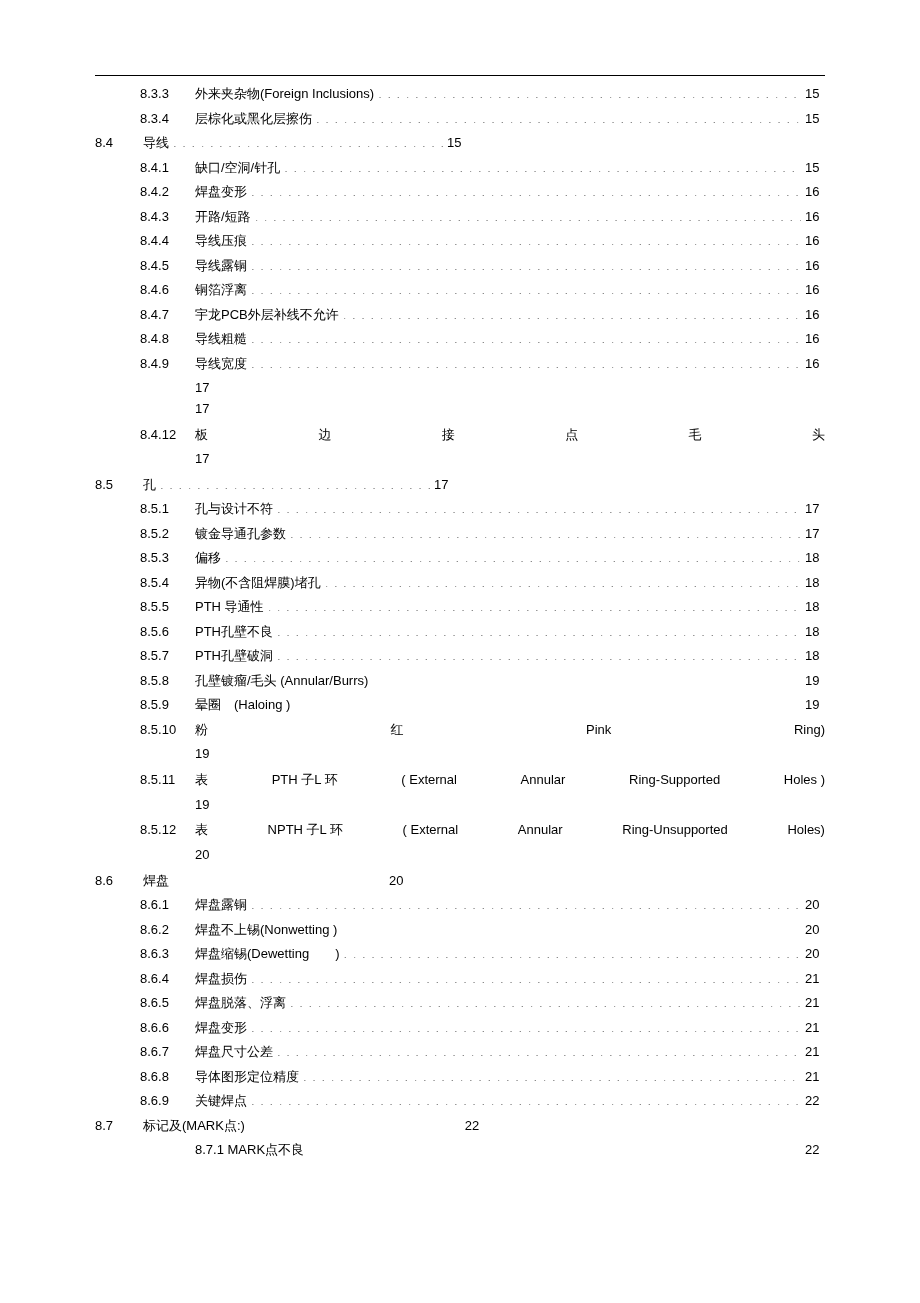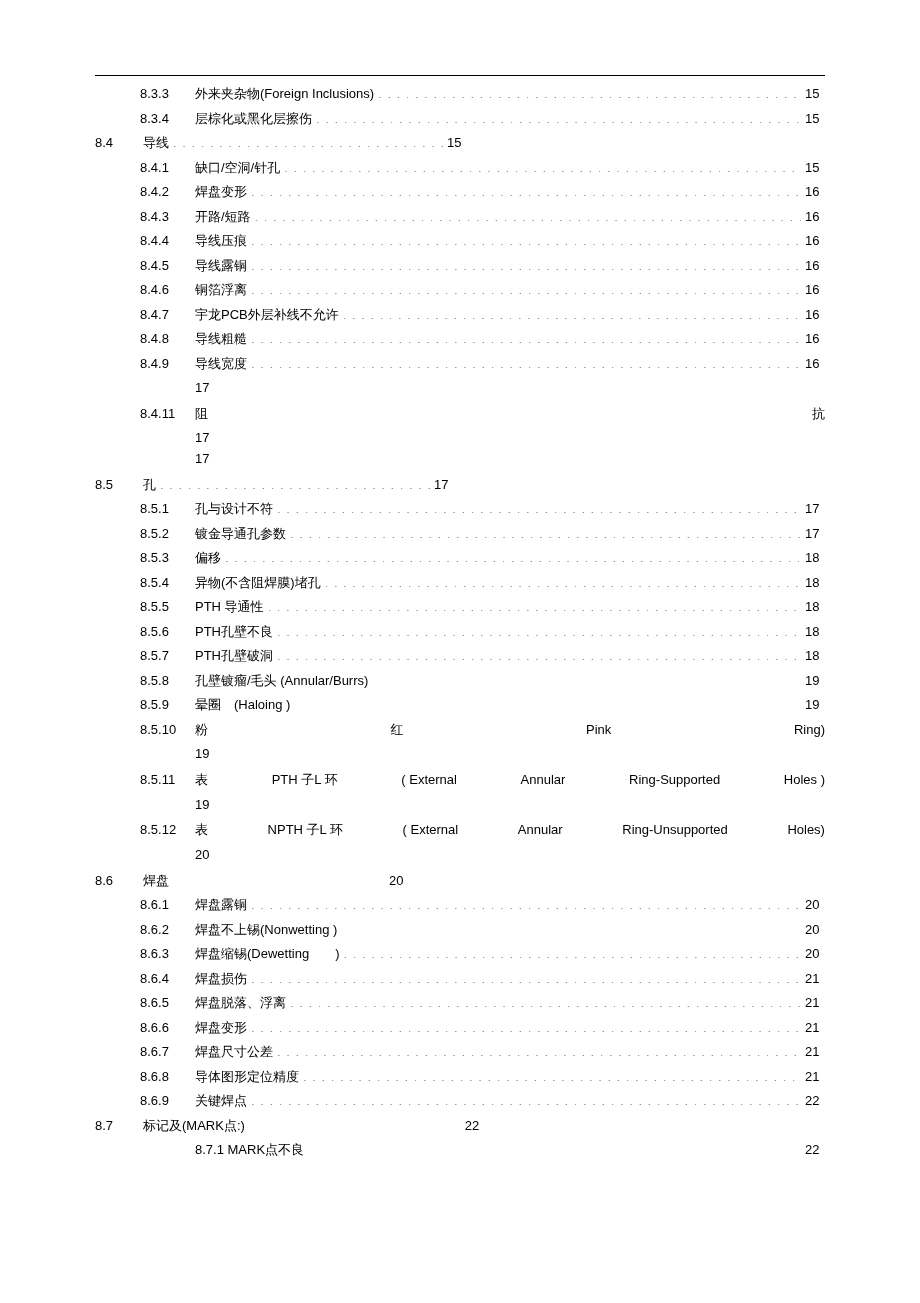--- a/index.html
+++ b/index.html
@@ -151,28 +151,32 @@
       <span class="leader"></span>
       <span class="pg">16</span>
     </div>
     <div class="entry">
       <span class="num num-sub">8.4.9</span>
       <span class="txt">导线宽度</span>
       <span class="leader"></span>
       <span class="pg">16</span>
     </div>
     <div class="wrap-line2">17</div>
+    <div class="wrap-line2">17</div>
     <div class="sec-just">
-      <span class="num num-sub">8.4.11</span>
+      <span class="num num-sub">8.4.12</span>
       <span class="justify-line spaced-words">
-        <span>阻</span>
-        <span>抗</span>
+        <span>板</span>
+        <span>边</span>
+        <span>接</span>
+        <span>点</span>
+        <span>毛</span>
+        <span>头</span>
       </span>
     </div>
-    <div class="wrap-line2">17</div>
     <div class="wrap-line2">17</div>
     <div class="entry">
       <span class="num num-sec">8.5</span>
       <span>　</span>
       <span class="txt">孔</span>
       <span class="leader" style="max-width: 270px;"></span>
       <span class="pg">17</span>
       <span style="flex: 1 1 auto;"></span>
     </div>
     <div class="entry">

